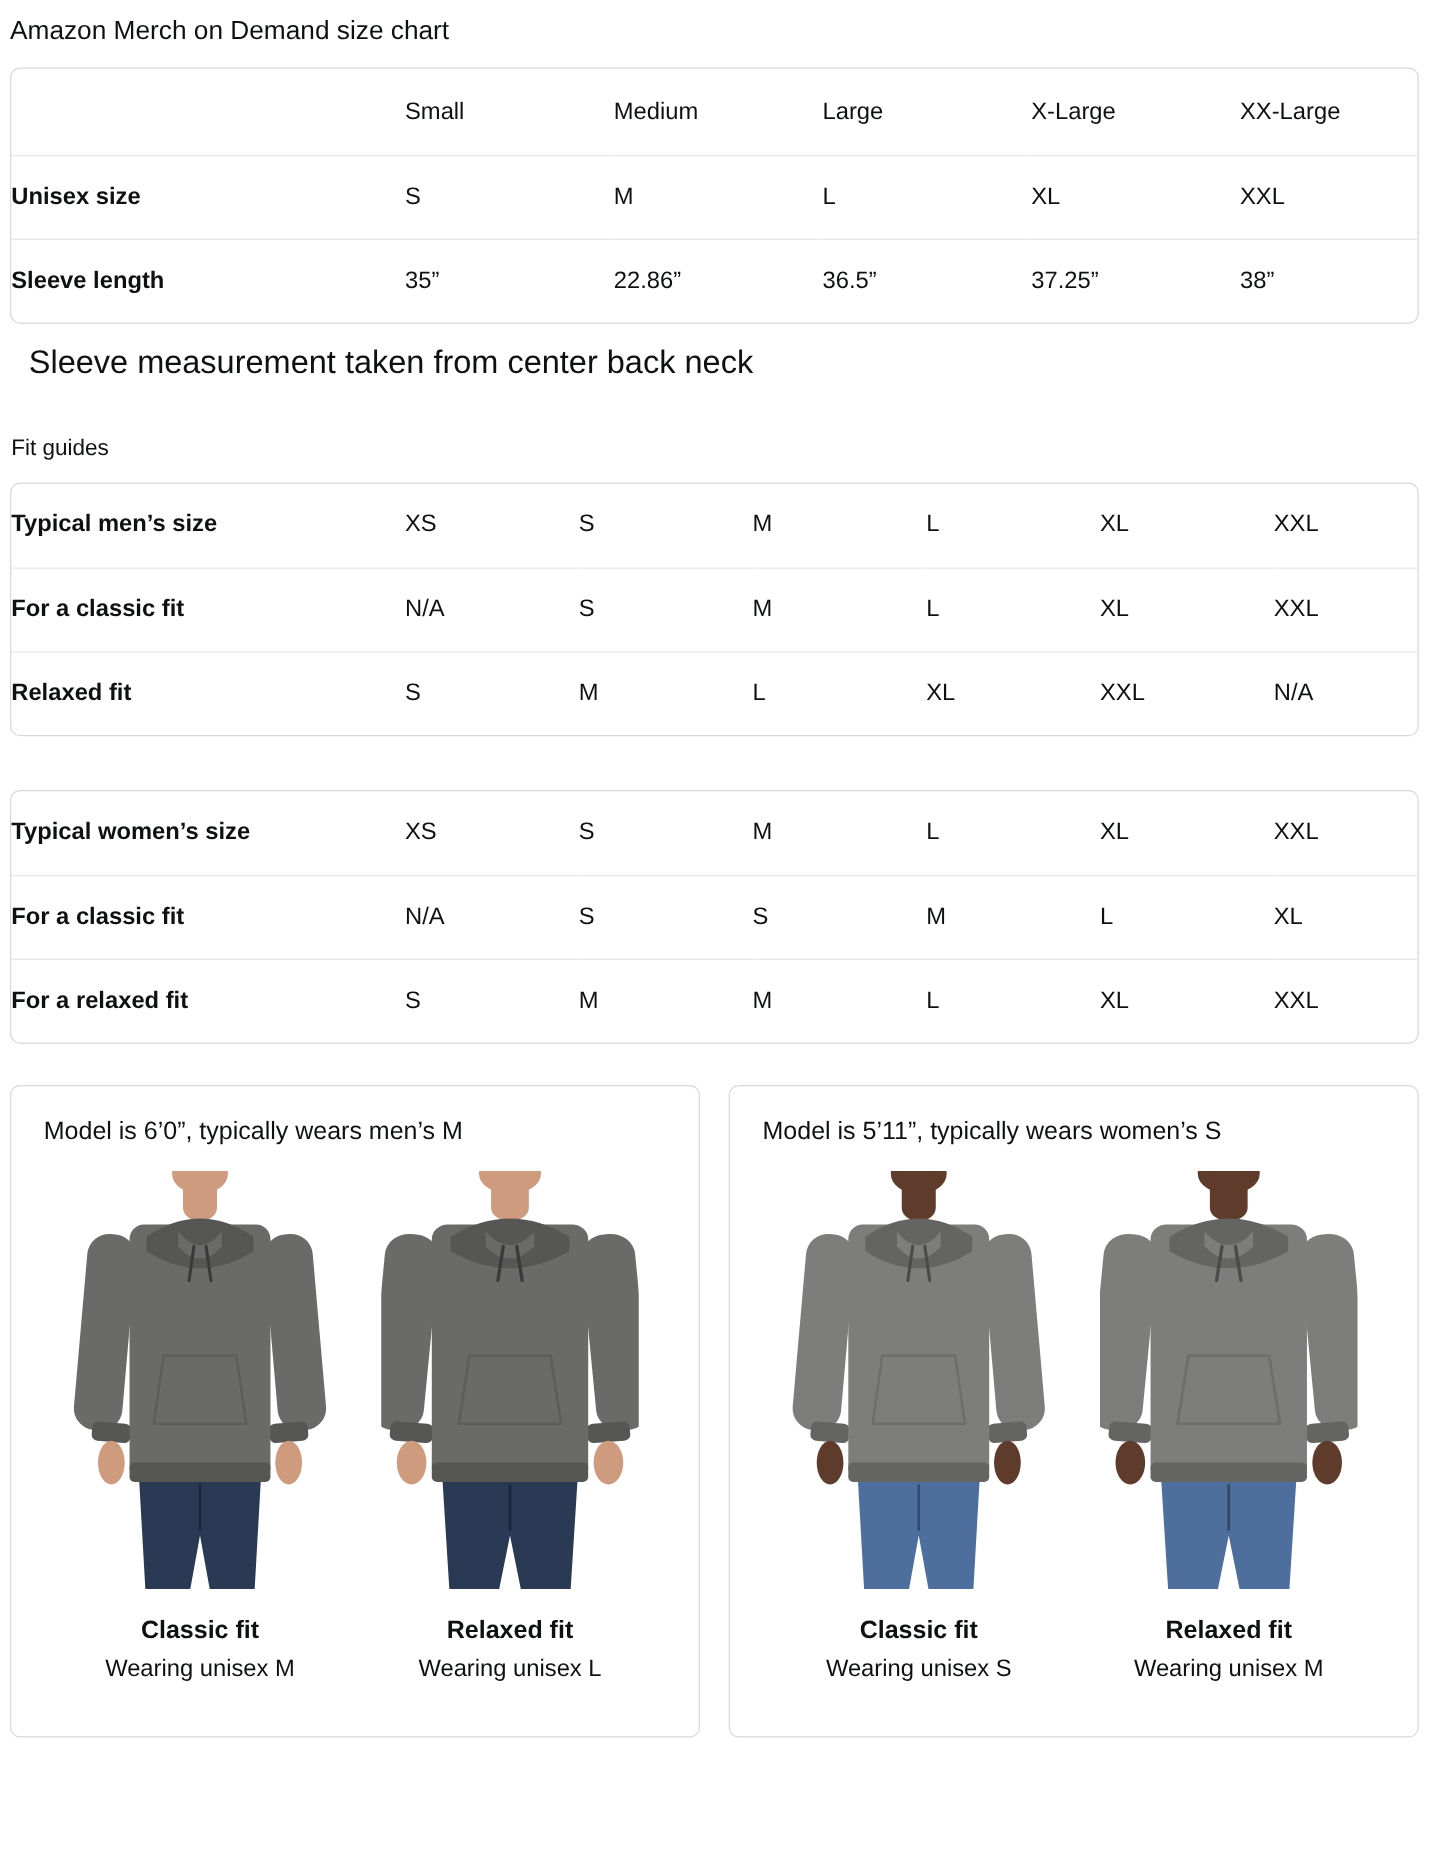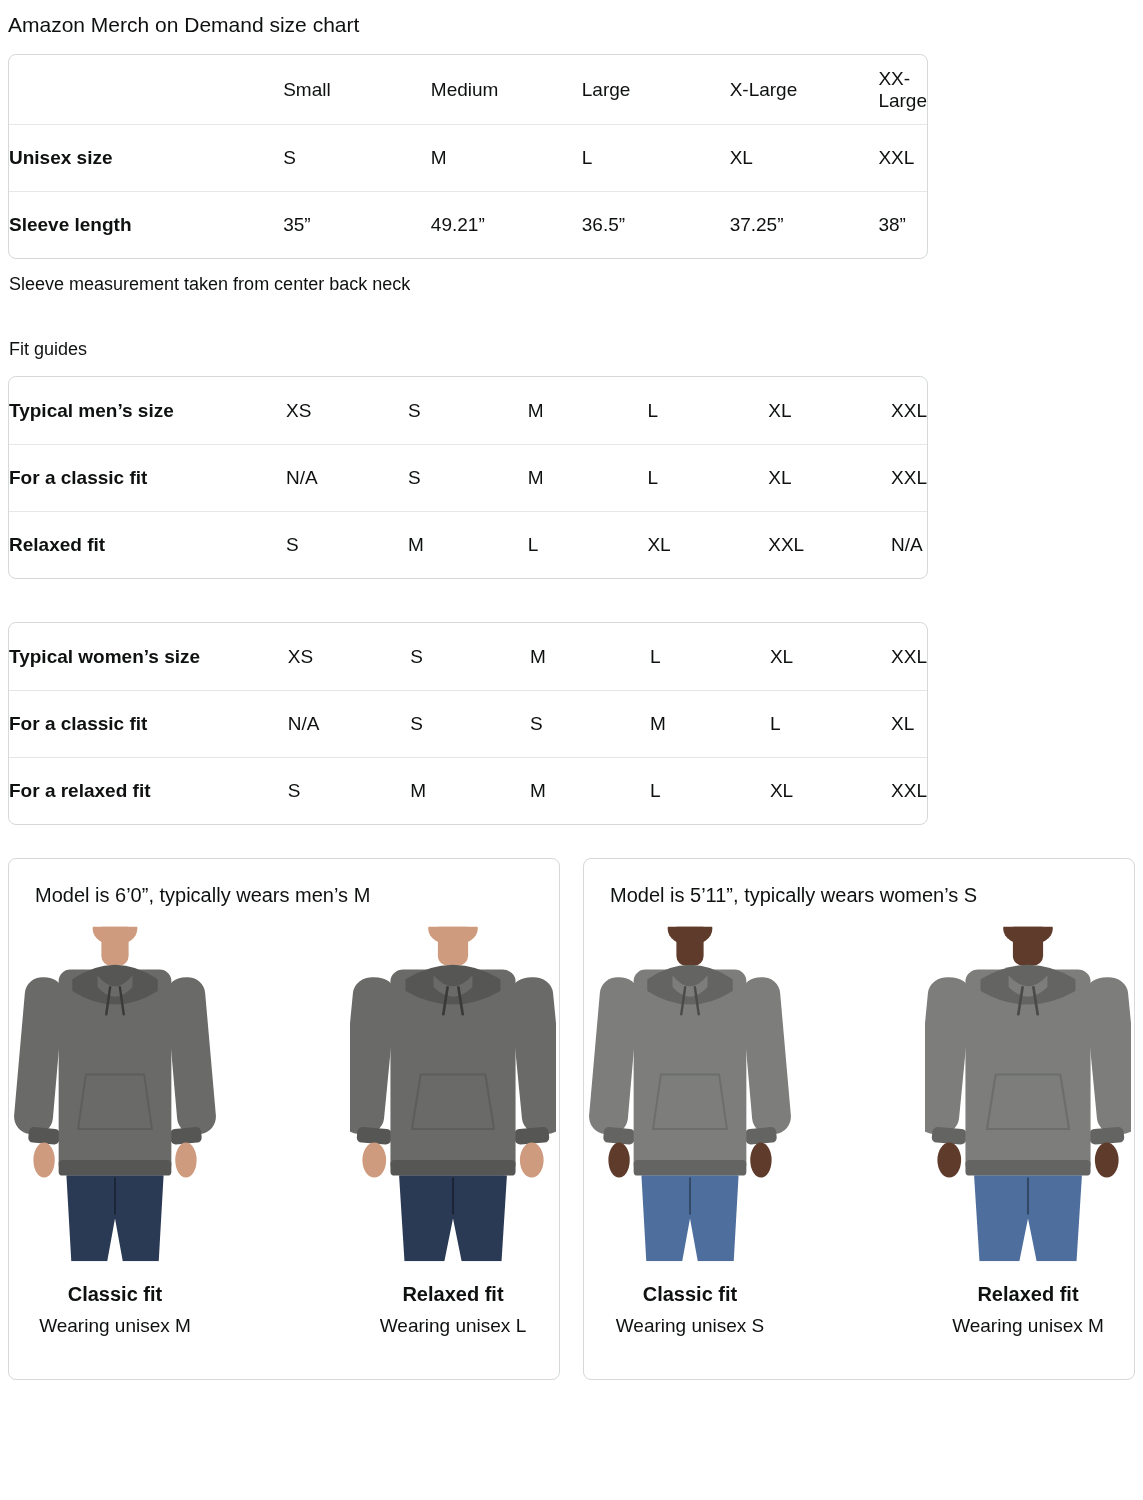--- a/index.html
+++ b/index.html
@@ -8,47 +8,47 @@
     width:1143px; height:1500px;
     color:#0f1111;
     font-family:"Liberation Sans", sans-serif;
     -webkit-font-smoothing:antialiased;
   }
   .page { padding:8px 8px 0 8px; }
 
   .page-title { font-size:21px; font-weight:400; margin:4px 0 17px 0; line-height:1.2; }
 
   table.chart {
-    width:920px;
+    width:1127px;
     border-collapse:separate; border-spacing:0;
     border:1px solid #d5d9d9; border-radius:8px;
     font-size:19px;
   }
   table.chart th {
     font-weight:400; text-align:left; vertical-align:middle;
     height:69px; padding:0;
   }
   table.chart td {
     vertical-align:middle; height:67px; padding:0;
     border-top:1px solid #e7e7e7;
   }
   table.chart.no-head tr:first-child td { border-top:none; }
   td.lbl { font-weight:700; padding-left:26px; }
-  .footnote { font-size:18px; margin:15px 0 0 1px; line-height:1.2; }
+  .footnote { font-size:26px; margin:15px 0 0 15px; line-height:1.2; }
   .section-heading { font-size:18px; font-weight:400; margin:43px 0 16px 1px; line-height:1.2; }
   .mt-gap { margin-top:43px; }
 
   .cards { display:flex; gap:23px; margin-top:33px; }
   .card {
     width:552px; height:522px;
     border:1px solid #d5d9d9; border-radius:8px;
     padding:24px 0 0 0;
   }
   .card-title { font-size:20px; margin-left:26px; line-height:1.25; }
-  .figures { display:flex; justify-content:space-between; gap:36px; margin-top:14px; }
+  .figures { display:flex; justify-content:center; gap:36px; margin-top:14px; }
   .figure { width:212px; text-align:center; }
   .model-img { width:206px; height:344px; margin:0 auto; overflow:hidden; }
   .model-img svg { width:100%; height:100%; display:block; }
   .relaxed svg { transform:scaleX(1.11); transform-origin:50% 0; }
   .male   { --skin:#cf9b7f; --jeans:#2a3a55; --hoodie:#6a6b69; --hoodie-dark:#565755; --string:#3a3a3a; }
   .female { --skin:#5f3b2b; --jeans:#4e6f9d; --hoodie:#7d7e7c; --hoodie-dark:#646563; --string:#4a4a4a; }
   .fit-label { font-size:20px; font-weight:700; margin-top:16px; line-height:1.2; }
   .wearing   { font-size:19px; margin-top:9px; line-height:1.2; }
 
   .svg-defs { position:absolute; width:0; height:0; overflow:hidden; }
@@ -115,21 +115,21 @@
         <td class="lbl">Unisex size</td>
         <td>S</td>
         <td>M</td>
         <td>L</td>
         <td>XL</td>
         <td>XXL</td>
       </tr>
       <tr>
         <td class="lbl">Sleeve length</td>
         <td>35”</td>
-        <td>49.21”</td>
+        <td>22.86”</td>
         <td>36.5”</td>
         <td>37.25”</td>
         <td>38”</td>
       </tr>
     </tbody>
   </table>
 
   <div class="footnote">Sleeve measurement taken from center back neck</div>
 
   <div class="section-heading">Fit guides</div>

